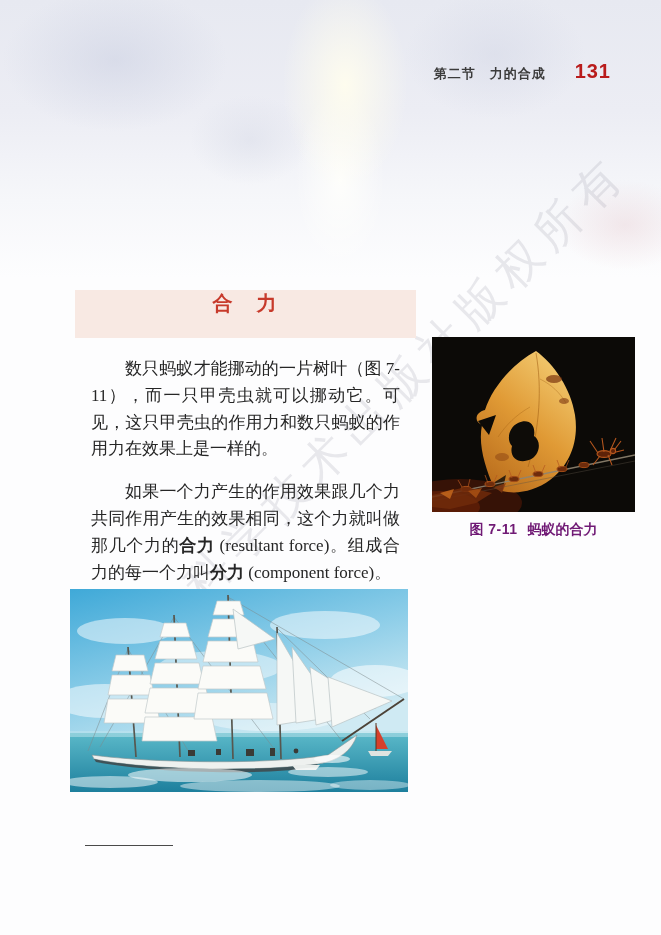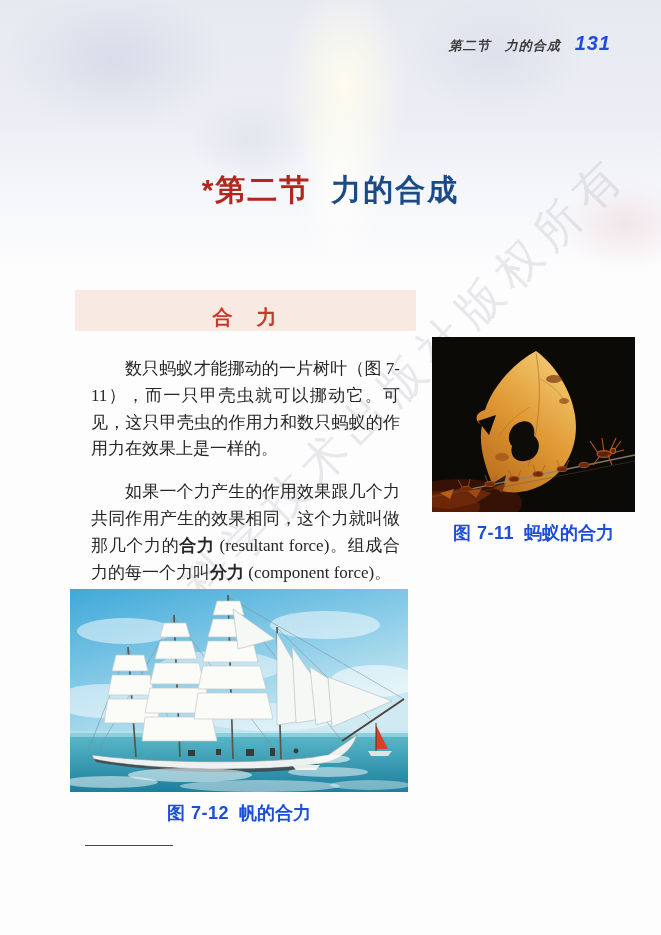--- a/index.html
+++ b/index.html
@@ -23,62 +23,62 @@
   }
   
   .watermark{
     position:absolute;left:92px;top:648px;width:760px;
     transform:rotate(-45deg);transform-origin:0 0;
     font-family:"Liberation Sans","DejaVu Sans",sans-serif;
     font-size:46px;letter-spacing:9px;white-space:nowrap;
     color:rgba(128,133,148,0.17);z-index:4;pointer-events:none;
   }
   .header{
-    position:absolute;top:32px;right:50px;z-index:6;
-    display:flex;align-items:baseline;gap:14px;font-style:italic;
+    position:absolute;top:60px;right:50px;z-index:6;
+    display:flex;align-items:baseline;gap:29px;
   }
   .header-section{
     font-family:"Liberation Sans","DejaVu Sans",sans-serif;
     font-weight:700;font-size:13px;color:#3b3b3b;letter-spacing:1px;
   }
   .header-page{
     font-family:"Liberation Sans","DejaVu Sans",sans-serif;
-    font-weight:600;font-size:20px;color:#1d4ed8;letter-spacing:1px;
+    font-weight:600;font-size:20px;color:#b91c1c;letter-spacing:1px;
   }
   .chapter-title{
     position:absolute;top:170px;left:0;width:661px;text-align:center;z-index:6;
     font-family:"Liberation Sans","DejaVu Sans",sans-serif;
     font-weight:700;font-size:30px;letter-spacing:2px;
   }
   .chapter-title .red{color:var(--c-title_red,#b2261e);}
   .chapter-title .blue{color:var(--c-title_blue,#1c4a86);margin-left:20px;}
   .section-heading{
-    position:absolute;left:75px;top:290px;width:341px;height:41px;z-index:6;
+    position:absolute;left:75px;top:290px;width:341px;height:48px;z-index:6;
     background:var(--c-heading_bg,#f8e9e3);
-    display:flex;align-items:flex-end;justify-content:center;
+    display:flex;align-items:flex-start;justify-content:center;
   }
   .section-heading span{
     font-family:"Liberation Sans","DejaVu Sans",sans-serif;
     font-weight:700;font-size:20px;color:var(--c-heading_text,#c73a2b);
     letter-spacing:2px;
   }
   .body-text{
     position:absolute;left:75px;top:340px;width:341px;z-index:6;
     font-size:17px;line-height:26.8px;text-align:justify;color:#262626;
   }
   .body-text p{margin:16px;text-indent:2em;}
   .term{font-weight:700;}
   .figure{position:absolute;z-index:10;}
   .fig-711{left:432px;top:337px;width:203px;}
   .fig-712{left:70px;top:589px;width:338px;}
   .fig-img{display:block;}
   .fig-caption{
     margin-top:9px;text-align:center;
     font-family:"Liberation Sans","DejaVu Sans",sans-serif;
-    font-weight:700;font-size:18px;color:#1d4ed8;
+    font-weight:700;font-size:14px;color:#701a75;
   }
   .fig-caption .cap-label{margin-right:10px;letter-spacing:0.5px;}
   .footnote{position:absolute;left:85px;top:845px;z-index:6;width:420px;}
   .footnote-rule{width:88px;border-top:1.3px solid #4a4a4a;margin-bottom:5px;}
   .footnote-text{
     font-size:11.5px;font-style:italic;color:#333;
     font-family:"Liberation Serif","DejaVu Serif",serif;letter-spacing:0.5px;
   }
   .footnote-text .mark{margin-right:4px;}
 </style>
@@ -89,23 +89,20 @@
 
   <div class="top-photo"></div>
 
   <div class="watermark">上海科学技术出版社版权所有</div>
 
   <div class="header">
     <span class="header-section">第二节　力的合成</span>
     <span class="header-page">131</span>
   </div>
 
-  <div class="chapter-title">
-    <span class="red">*第二节</span><span class="blue">力的合成</span>
-  </div>
 
   <div class="section-heading">
     <span>合　力</span>
   </div>
 
   <div class="body-text">
     <p>数只蚂蚁才能挪动的一片树叶（图 7-11），而一只甲壳虫就可以挪动它。可见，这只甲壳虫的作用力和数只蚂蚁的作用力在效果上是一样的。</p>
     <p><span>如果一个力产生的作用效果跟几个力共同作用产生的效果相同，这个力就叫做那几个力的</span><b class="term">合力</b><span> (resultant force)。组成合力的每一个力叫</span><b class="term">分力</b><span> (component force)。</span></p>
   </div>
 
@@ -251,22 +248,19 @@
 
       <g fill="#ffffff">
         <ellipse cx="120" cy="186" rx="62" ry="7" opacity="0.55"></ellipse>
         <ellipse cx="40" cy="193" rx="48" ry="6" opacity="0.5"></ellipse>
         <ellipse cx="258" cy="183" rx="40" ry="5" opacity="0.5"></ellipse>
         <ellipse cx="190" cy="197" rx="80" ry="6" opacity="0.45"></ellipse>
         <ellipse cx="300" cy="196" rx="40" ry="5" opacity="0.4"></ellipse>
         <ellipse cx="262" cy="170" rx="18" ry="4" opacity="0.6"></ellipse>
       </g>
     </svg>
-    <div class="fig-caption">
-      <span class="cap-label">图 7-12</span><span>帆的合力</span>
-    </div>
   </div>
 
   <div class="footnote">
     <div class="footnote-rule"></div>
   </div>
 
 </div>
 
 </body></html>

